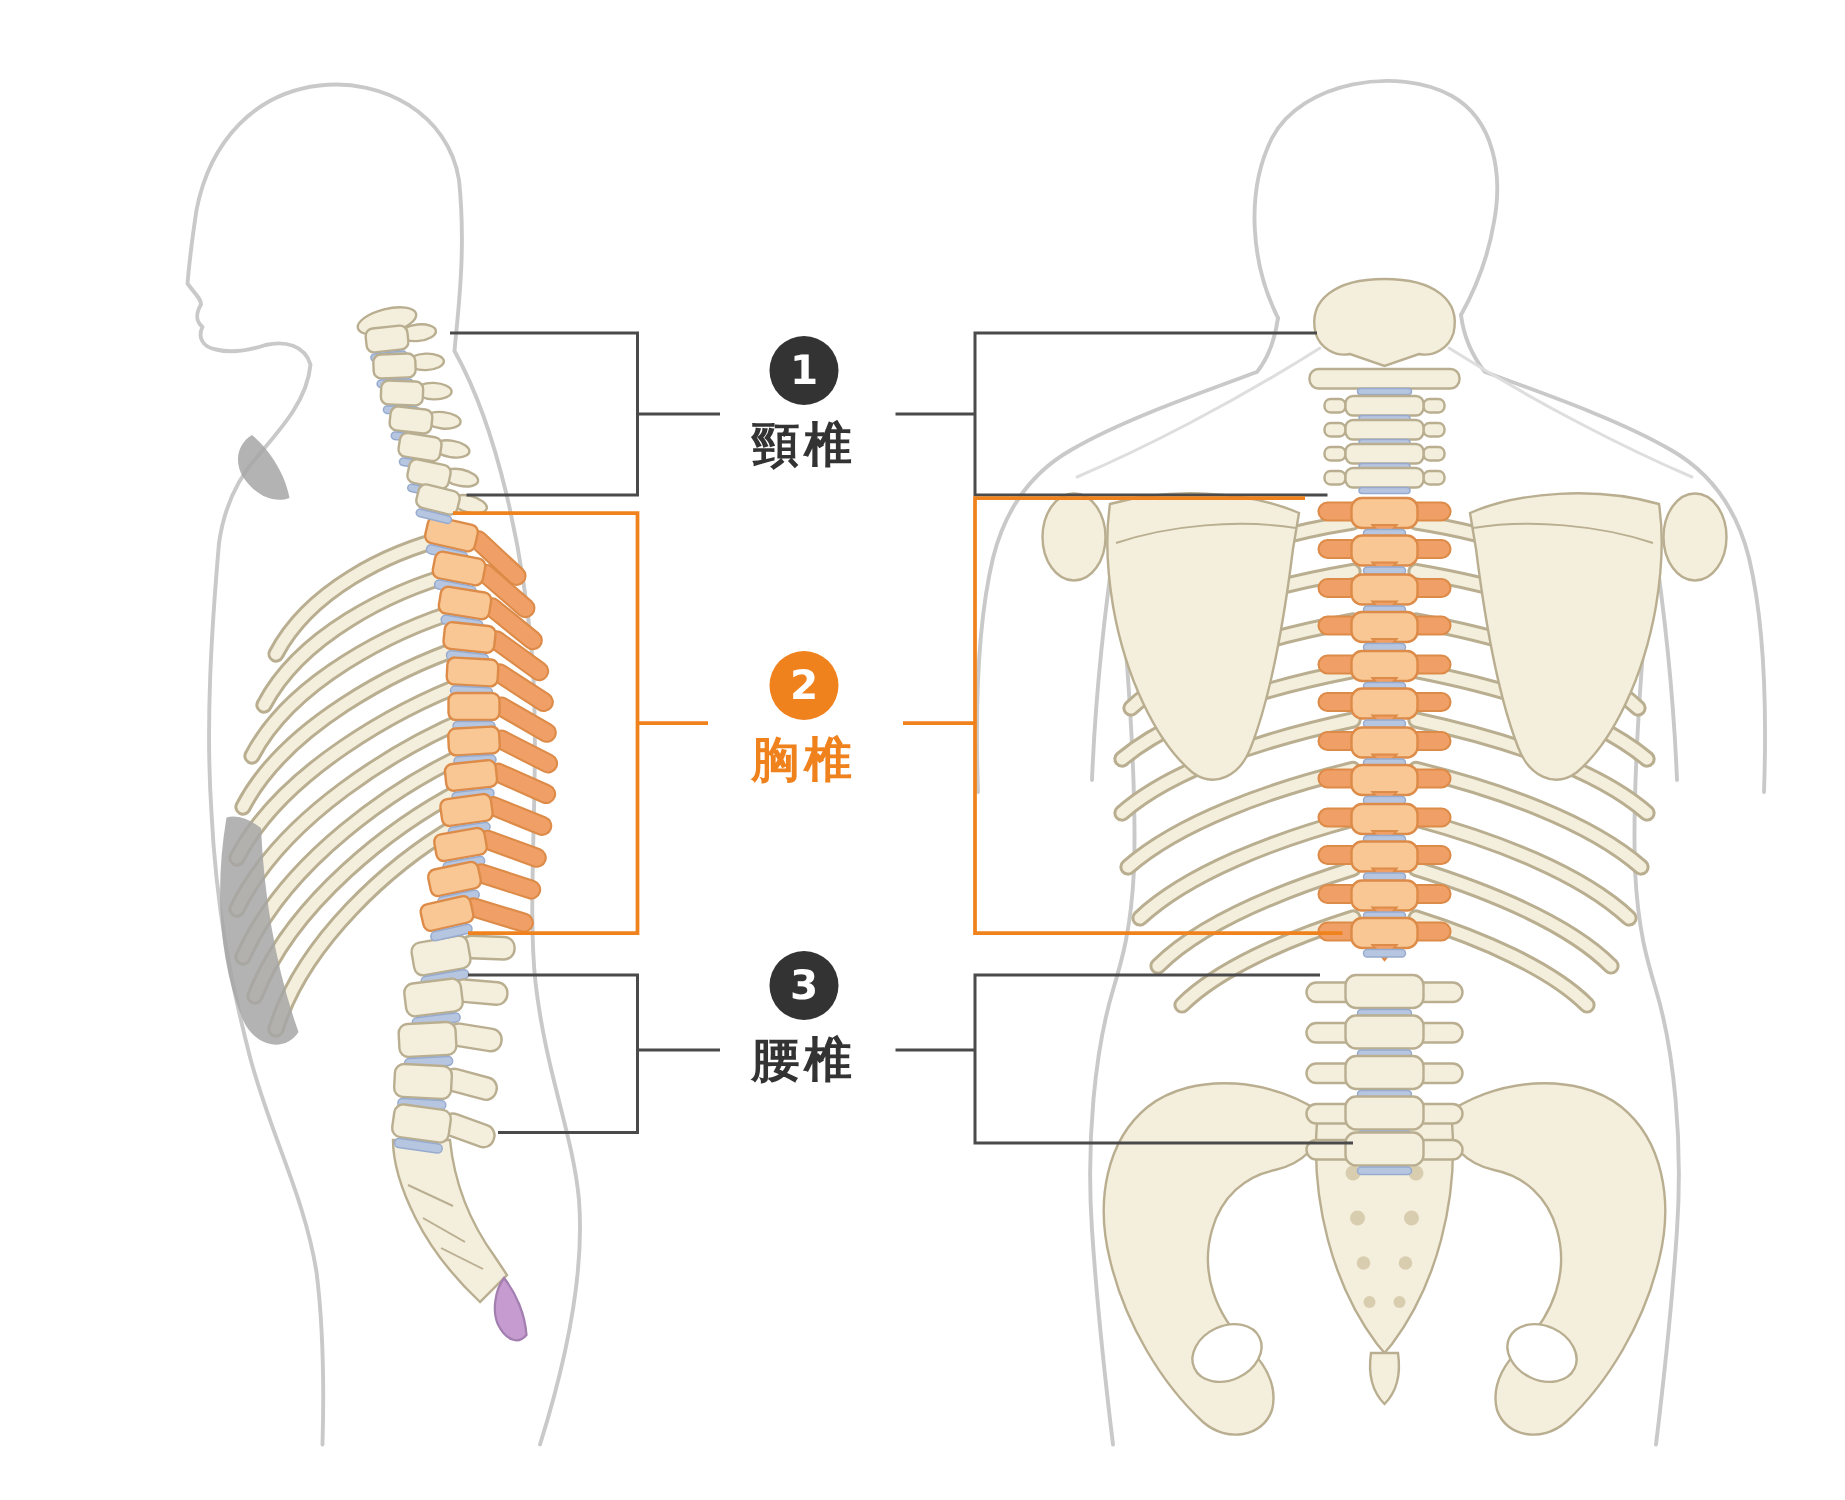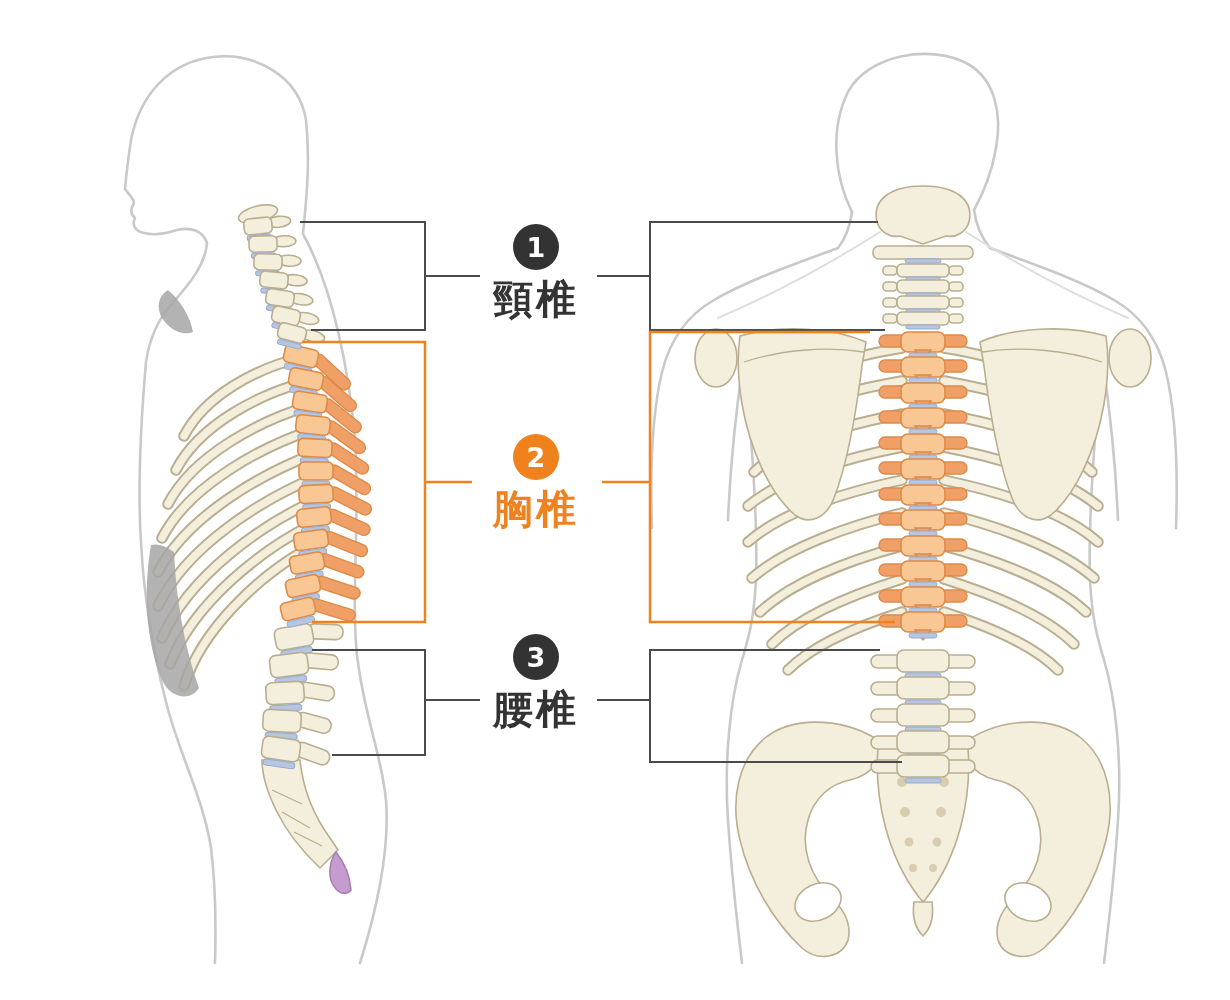--- a/index.html
+++ b/index.html
@@ -23,21 +23,21 @@
   g.rib-i{fill:none;stroke:var(--bone-fill,#F4EEDC);stroke-width:7.5;stroke-linecap:round;}
   .bracket-gray{fill:none;stroke:var(--bracket-gray,#4A4A4A);stroke-width:2;}
   .bracket-orange{fill:none;stroke:var(--accent-orange,#F0821E);stroke-width:2.5;}
 
   
   .label{position:absolute;width:124px;display:flex;flex-direction:column;align-items:center;gap:10px;}
   .badge{width:46px;height:46px;border-radius:50%;display:flex;align-items:center;justify-content:center;
          color:#fff;font-weight:bold;font-size:27px;line-height:1;}
   .badge.dark{background:var(--badge-dark,#333333);}
   .badge.orange{background:var(--accent-orange,#F0821E);}
-  .label-text{font-size:40px;font-weight:bold;letter-spacing:3px;line-height:1;white-space:nowrap;font-family:Liberation Serif, serif;}
+  .label-text{font-size:32px;font-weight:bold;letter-spacing:3px;line-height:1;white-space:nowrap;font-family:Liberation Serif, serif;}
   .label-text.dark{color:var(--label-dark,#333333);}
   .label-text.orange{color:var(--accent-orange,#F0821E);}
 </style>
 </head>
 <body>
 
 <div class="canvas">
 <svg width="1230" height="1000" viewBox="0 0 1230 1000">
   <defs>
 

